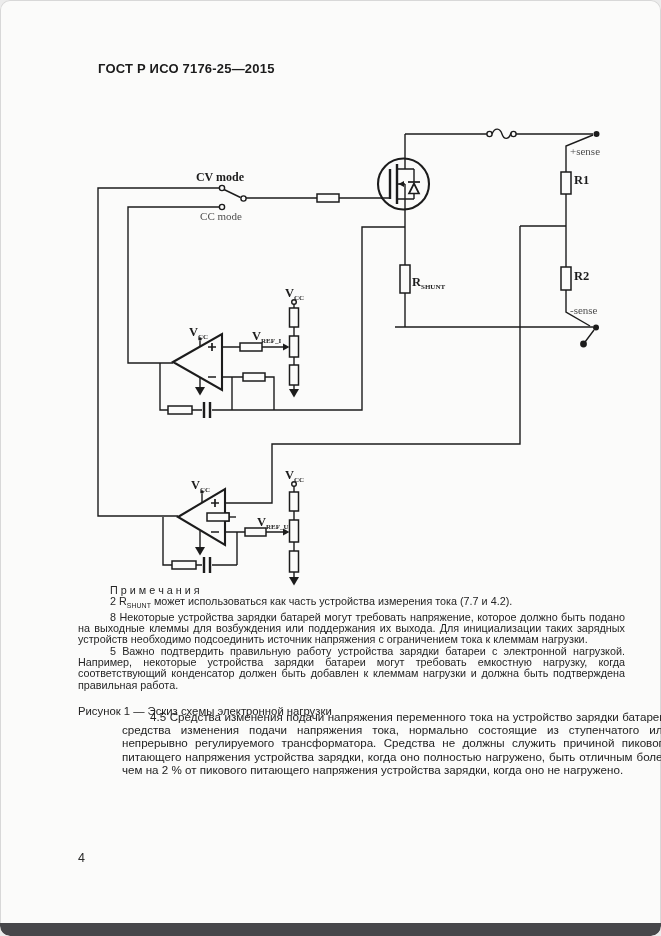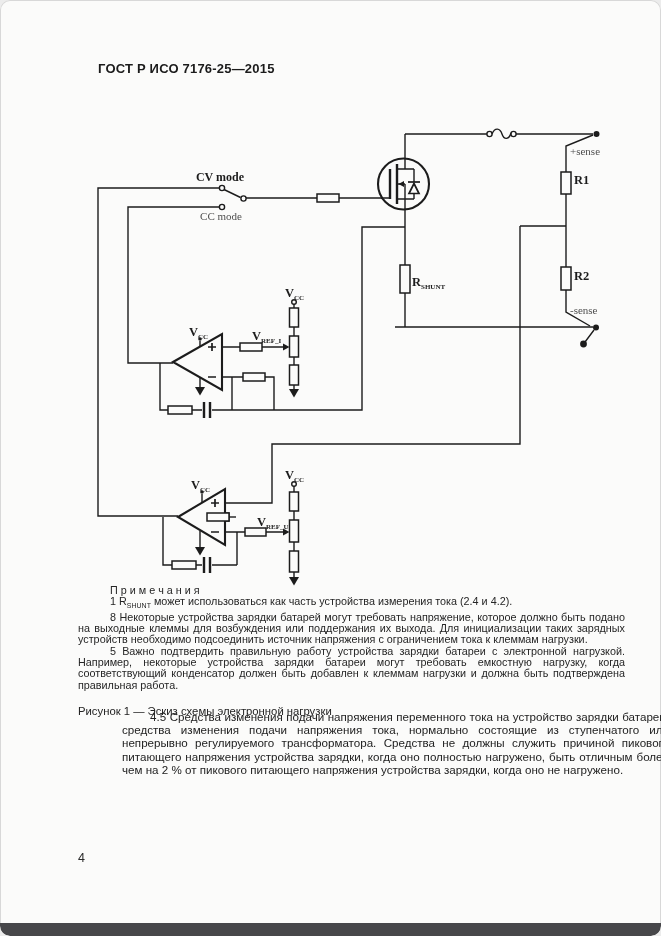--- a/index.html
+++ b/index.html
@@ -181,21 +181,21 @@
     <text class="lbl" x="285" y="479">V</text>
     <text class="lbl-s" x="294" y="482">CC</text>
 
     <text class="lbl" x="257" y="526">V</text>
     <text class="lbl-s" x="266" y="529">REF_U</text>
   </g>
 </svg>
 
 <div class="abs notes">
   <p>П р и м е ч а н и я</p>
-  <p><span>1 R</span><sub>SHUNT</sub><span> может использоваться как часть устройства измерения тока (2.4 и 4.2).</span></p>
+  <p><span>2 R</span><sub>SHUNT</sub><span> может использоваться как часть устройства измерения тока (7.7 и 4.2).</span></p>
   <p>8 Некоторые устройства зарядки батарей могут требовать напряжение, которое должно быть подано на выходные клеммы для возбуждения или поддержания их выхода. Для инициализации таких зарядных устройств необходимо подсоединить источник напряжения с ограничением тока к клеммам нагрузки.</p>
   <p>5 Важно подтвердить правильную работу устройства зарядки батареи с электронной нагрузкой. Например, некоторые устройства зарядки батареи могут требовать емкостную нагрузку, когда соответствующий конденсатор должен быть добавлен к клеммам нагрузки и должна быть подтверждена правильная работа.</p>
 </div>
 
 <div class="abs caption">Рисунок 1 — Эскиз схемы электронной нагрузки</div>
 
 <div class="abs para">4.5 Средства изменения подачи напряжения переменного тока на устройство зарядки батареи, средства изменения подачи напряжения тока, нормально состоящие из ступенчатого или непрерывно регулируемого трансформатора. Средства не должны служить причиной пикового питающего напряжения устройства зарядки, когда оно полностью нагружено, быть отличным более чем на 2 % от пикового питающего напряжения устройства зарядки, когда оно не нагружено.</div>
 
 <div class="abs pagenum">4</div>
 

